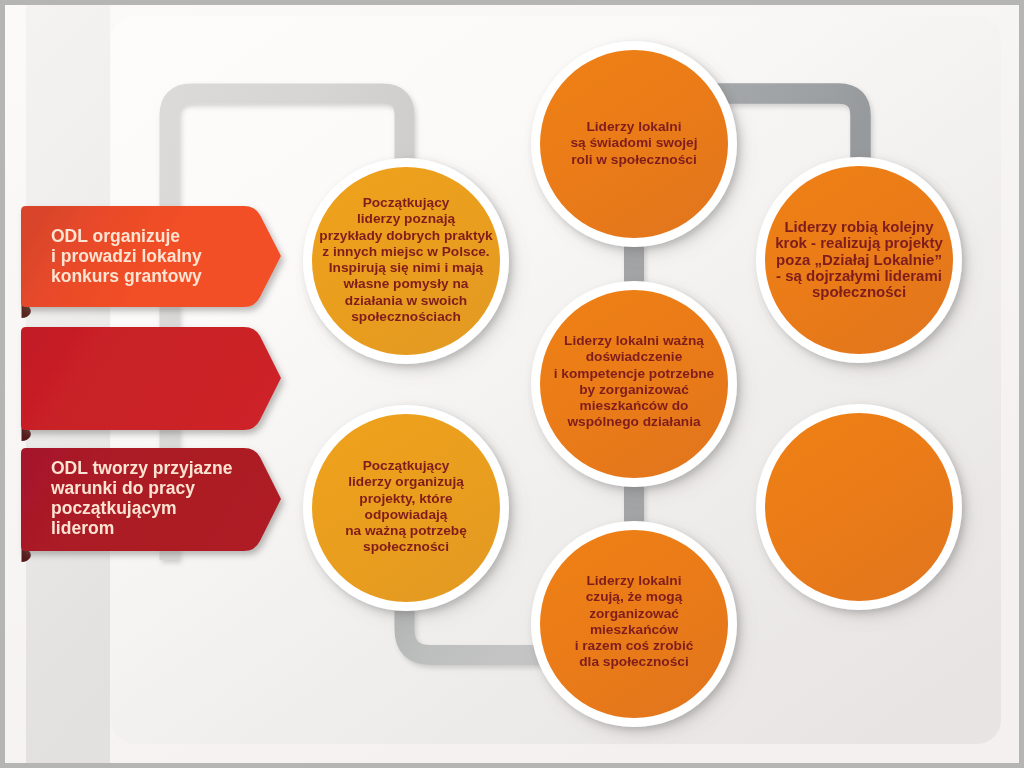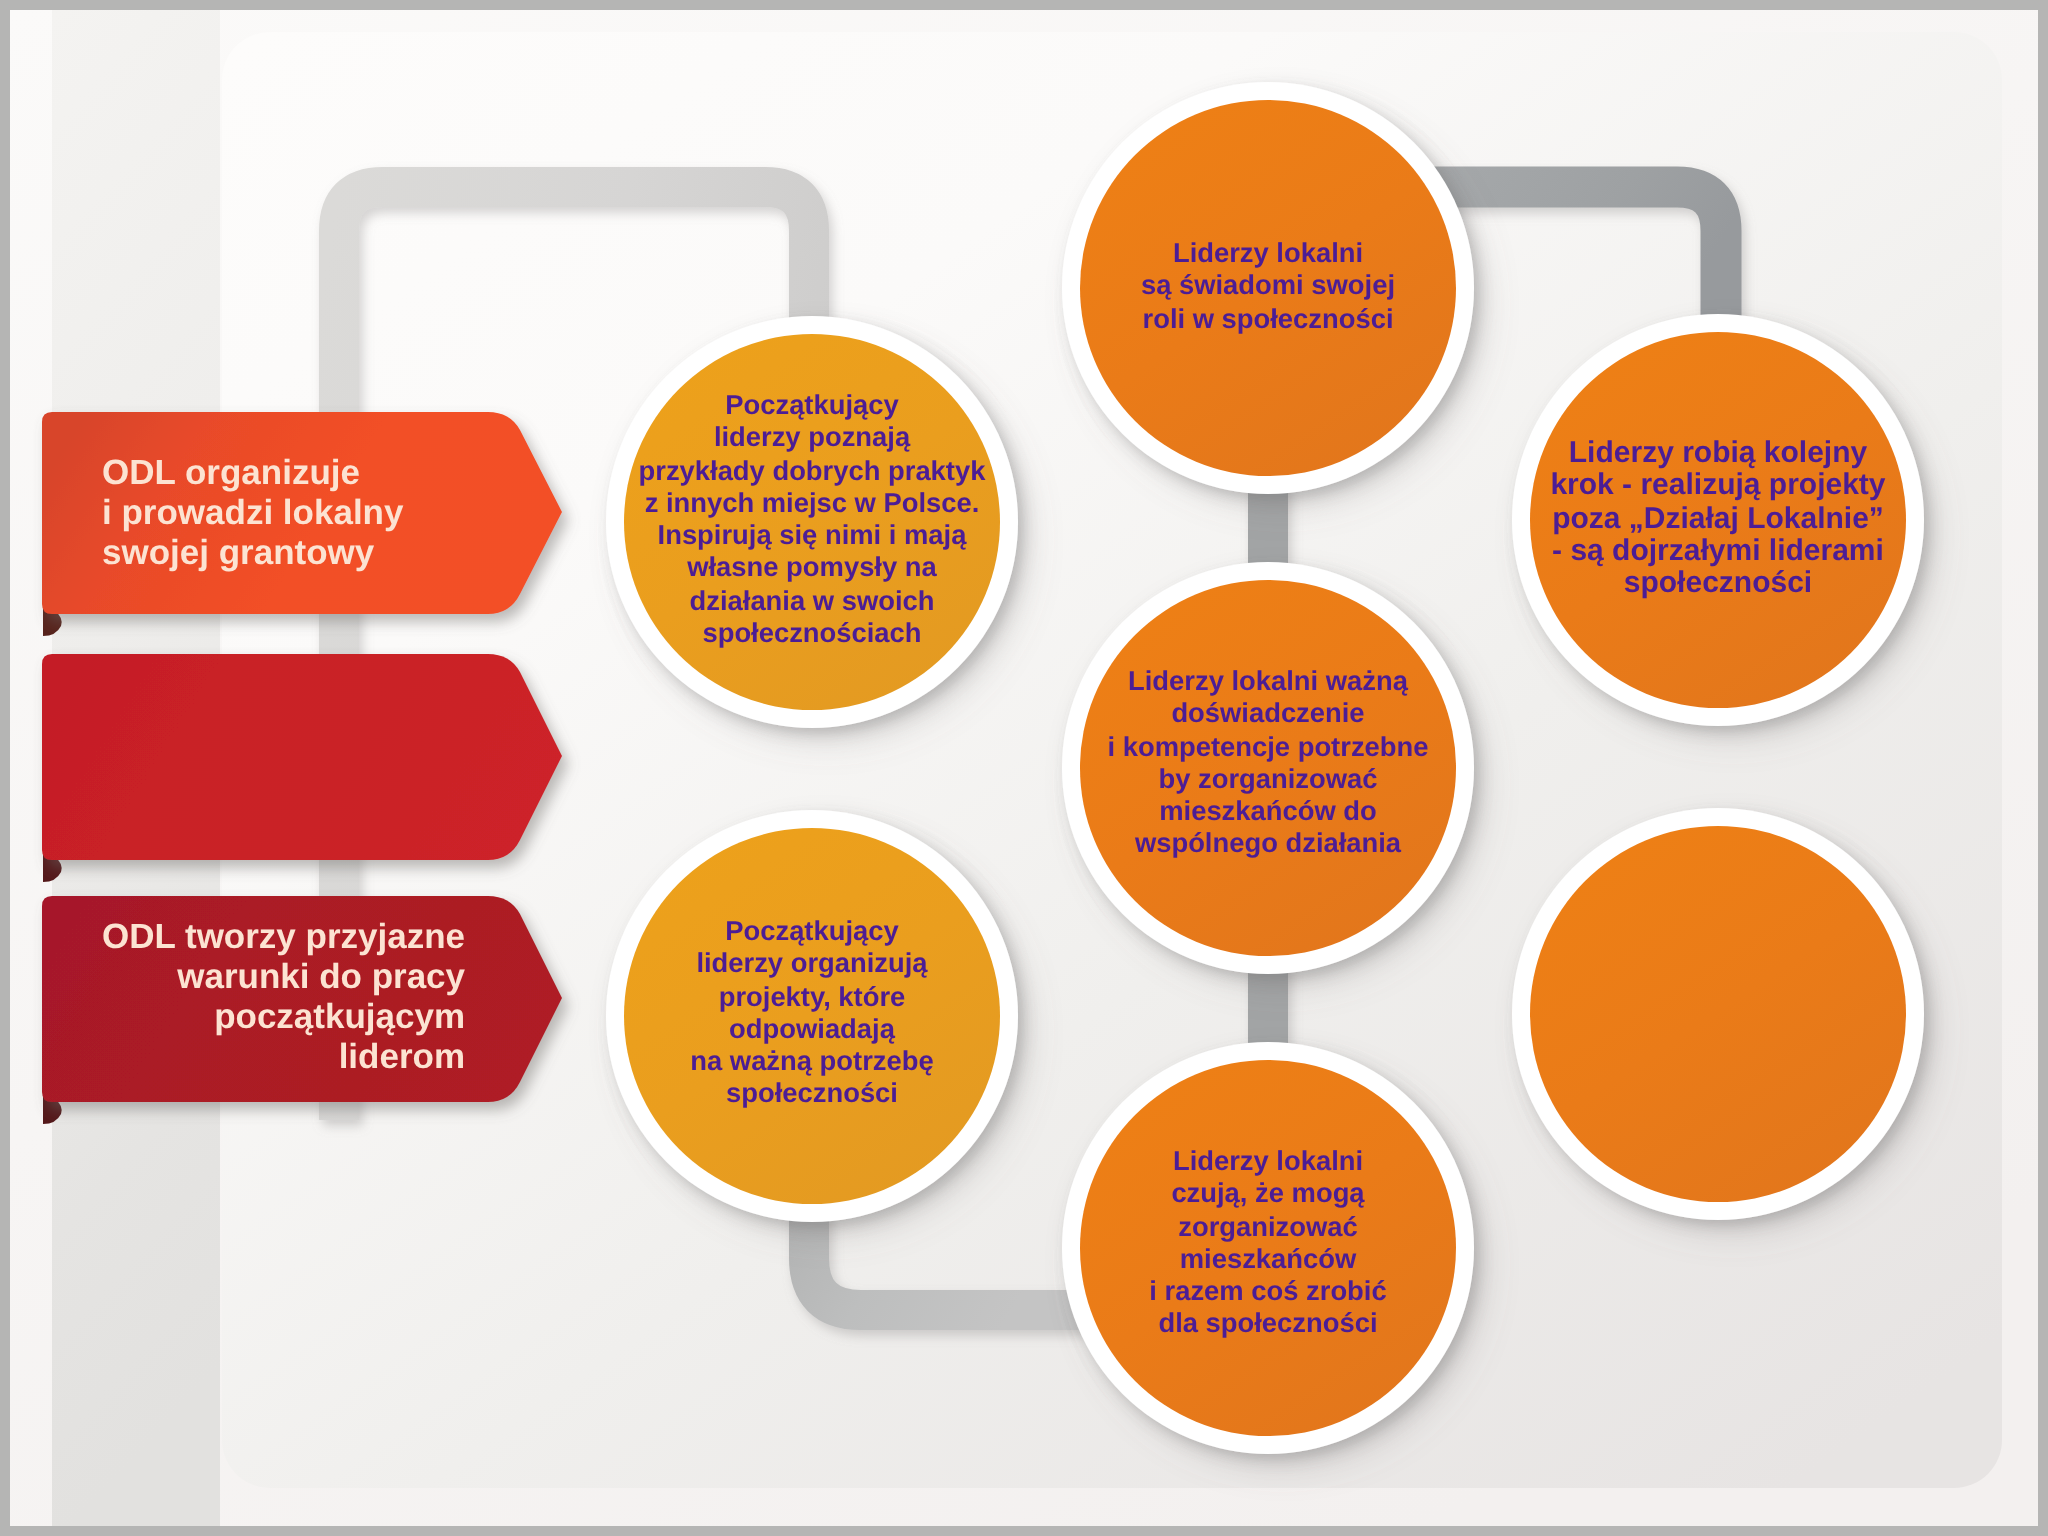--- a/index.html
+++ b/index.html
@@ -1,21 +1,21 @@
 <!DOCTYPE html>
 <html><head>
 <meta charset="utf-8">
 <title>Diagram</title>
 <style>
   html,body{margin:0;padding:0;}
   body{width:1024px;height:768px;overflow:hidden;
        font-family:"Liberation Sans",sans-serif;background:#ffffff;}
   #stage{position:absolute;left:0;top:0;width:1024px;height:768px;background:#b5b5b4;overflow:hidden;}
   #gfx{position:absolute;left:0;top:0;}
-  .ctext{position:absolute;text-align:center;color:#4c1d95;font-weight:bold;
+  .ctext{position:absolute;text-align:center;color:#7f1d1d;font-weight:bold;
          line-height:16.3px;white-space:pre;}
   .atext{position:absolute;color:#fce3d2;font-weight:bold;line-height:20px;white-space:pre;}
 </style>
 </head>
 <body>
 
 <div id="stage">
 
 <svg id="gfx" width="1024" height="768" viewBox="0 0 1024 768">
   <defs>
@@ -142,22 +142,22 @@
     <circle cx="859" cy="260" r="103" fill="#ffffff" filter="url(#softShadow)"></circle>
     <circle cx="859" cy="260" r="94" fill="url(#gOrange)"></circle>
 
     <circle cx="859" cy="507" r="103" fill="#ffffff" filter="url(#softShadow)"></circle>
     <circle cx="859" cy="507" r="94" fill="url(#gOrange)"></circle>
   </g>
 </svg>
 
 <div class="atext" id="at0" style="left:51px;top:226px;font-size:17.5px;">ODL organizuje
 i prowadzi lokalny
-swojej grantowy</div>
-<div class="atext" id="at2" style="left:51px;top:458px;font-size:17.5px;text-align:right;">ODL tworzy przyjazne
+konkurs grantowy</div>
+<div class="atext" id="at2" style="left:51px;top:458px;font-size:17.5px;">ODL tworzy przyjazne
 warunki do pracy
 początkującym
 liderom</div>
 
 <div class="ctext" id="ct0" style="left:306px;top:195px;width:200px;font-size:13.7px;">Początkujący
 liderzy poznają
 przykłady dobrych praktyk
 z innych miejsc w Polsce.
 Inspirują się nimi i mają
 własne pomysły na

